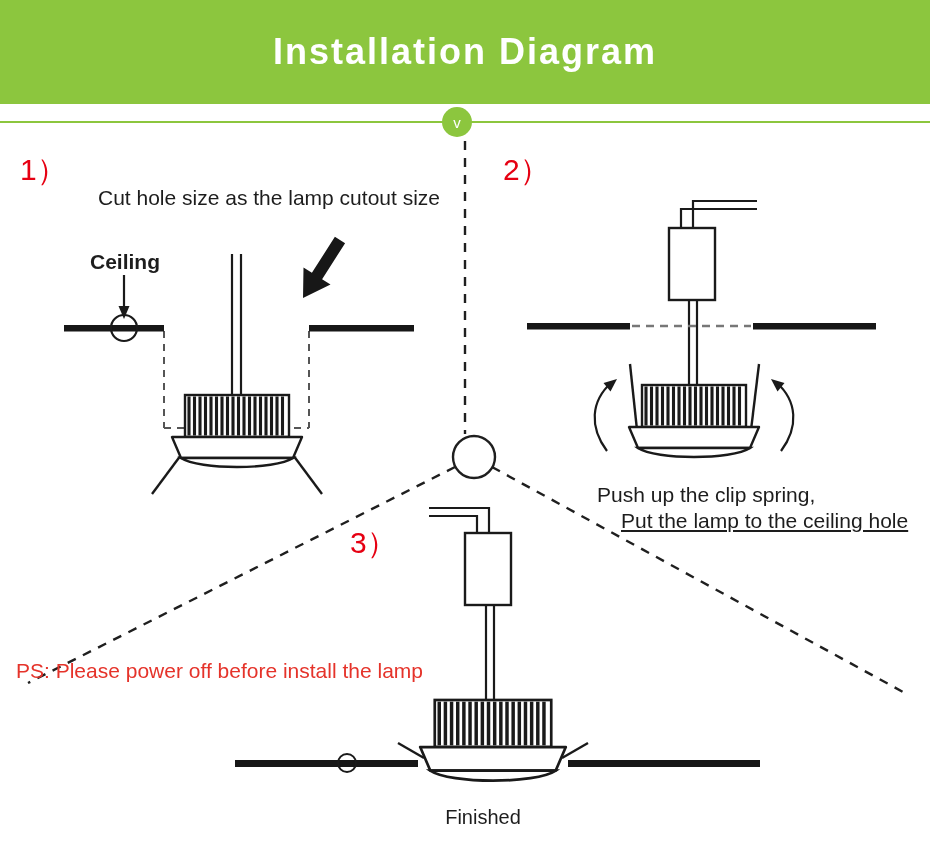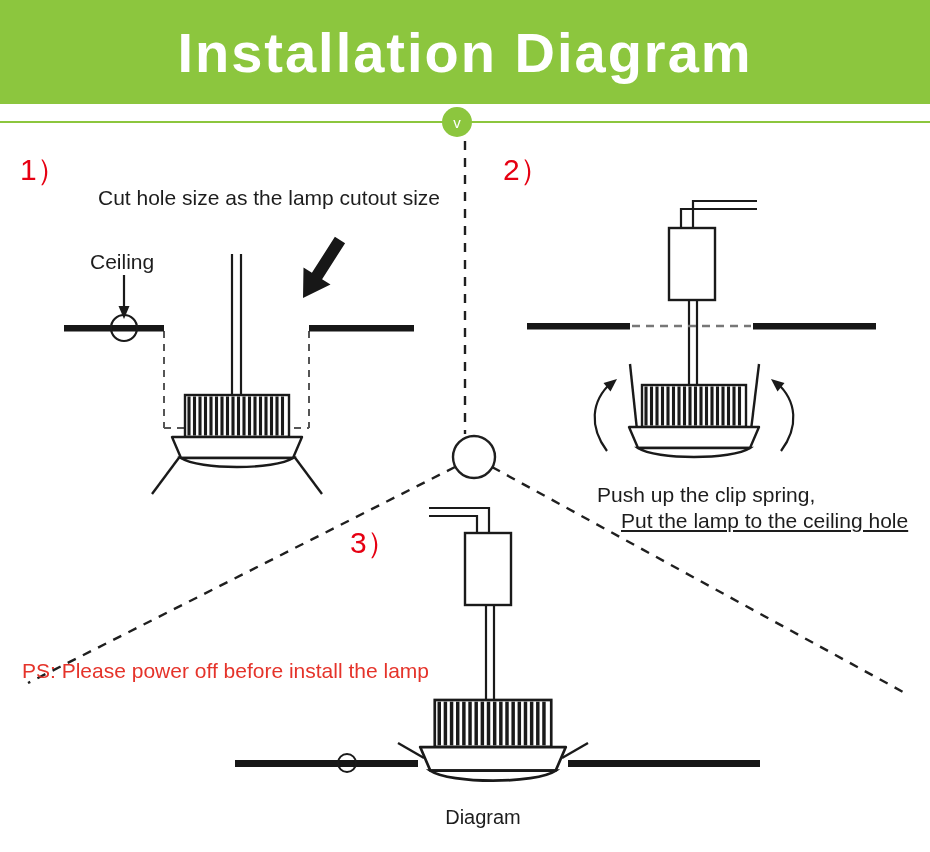--- a/index.html
+++ b/index.html
@@ -2,21 +2,21 @@
 <html><head>
 <meta charset="utf-8">
 <style>
   * { margin:0; padding:0; box-sizing:border-box; }
   html,body { background:#ffffff; }
   body { width:930px; height:852px; font-family:"Liberation Sans", sans-serif; }
   .page { position:relative; width:930px; height:852px; background:#fff; overflow:hidden; }
 
   .banner { position:absolute; left:0; top:0; width:100%; height:104px;
             background:#8cc63e; display:flex; align-items:center; justify-content:center; }
-  .title  { color:#ffffff; font-size:56px; font-weight:bold; letter-spacing:2px; }
+  .title  { color:#ffffff; font-size:36px; font-weight:bold; letter-spacing:2px; }
 
   .divider { position:absolute; left:0; top:121px; width:100%; height:2px; background:#8cc63e; }
   .divider-marker { position:absolute; left:442px; top:107px; width:30px; height:30px;
             border-radius:50%; background:#8cc63e; color:#fff; display:flex;
             align-items:center; justify-content:center; font-size:15px; z-index:3; }
 
   .diagram { position:absolute; left:0; top:0; z-index:1; }
 
   .label { position:absolute; white-space:nowrap; color:#1d1d1d; font-size:21px; z-index:2; }
   .step-number { color:#e60012; font-size:30px; }
@@ -145,25 +145,25 @@
       <g stroke="#1a1a1a" stroke-width="2.4">
         <line x1="424" y1="758" x2="398" y2="743"></line>
         <line x1="562" y1="758" x2="588" y2="743"></line>
       </g>
       <circle cx="347" cy="763" r="9" fill="none" stroke="#1a1a1a" stroke-width="2"></circle>
     </g>
   </svg>
 
   <div class="label step-number" style="left:20px; top:150px;">1）</div>
   <div class="label" style="left:98px; top:186px;">Cut hole size as the lamp cutout size</div>
-  <div class="label" style="left:90px; top:250px;">Ceiling</div>
+  <div class="label" style="left:90px; top:250px;font-weight:bold;">Ceiling</div>
 
   <div class="label step-number" style="left:503px; top:150px;">2）</div>
   <div class="label two-line" style="left:494px; top:203px;">
   </div>
   <div class="label" style="left:597px; top:483px;">Push up the clip spring,</div>
   <div class="label" style="left:621px; top:509px;text-decoration:underline;">Put the lamp to the ceiling hole</div>
 
   <div class="label step-number" style="left:350px; top:523px;">3）</div>
-  <div class="label warning" style="left:22px; top:659px;">PS: Please power off before install the lamp</div>
-  <div class="label" style="left:383px; top:806px; width:200px; text-align:center; font-size:20px;">Diagram</div>
+  <div class="label warning" style="left:16px; top:659px;">PS: Please power off before install the lamp</div>
+  <div class="label" style="left:383px; top:806px; width:200px; text-align:center; font-size:20px;">Finished</div>
 
 </div>
 
 </body></html>

